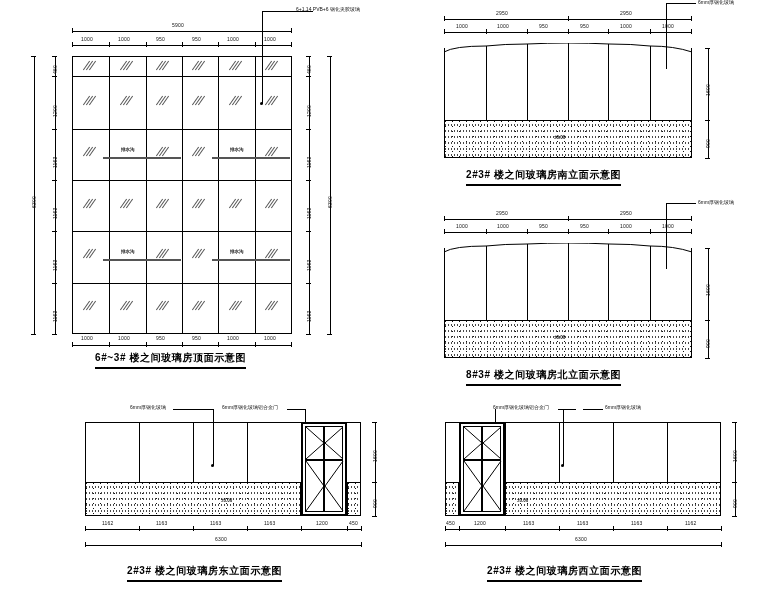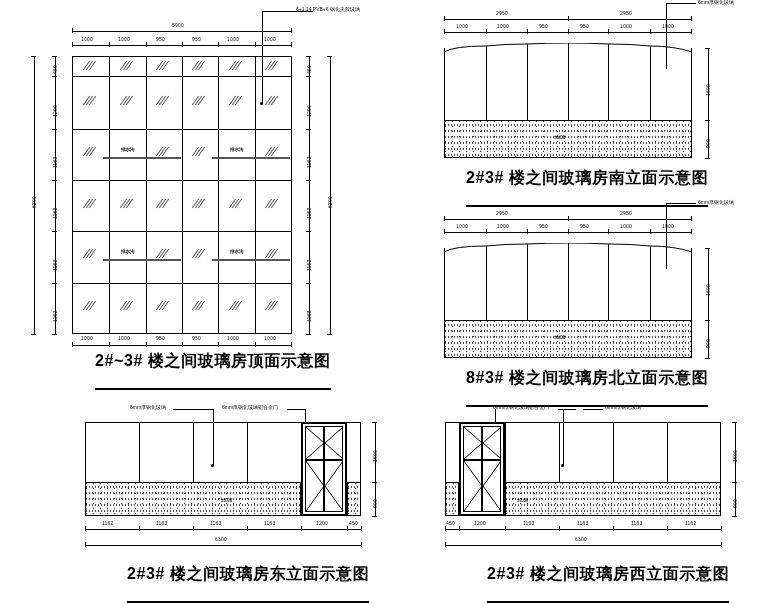--- a/index.html
+++ b/index.html
@@ -21,22 +21,22 @@
     letter-spacing:.2px;color:#111;white-space:nowrap;
   }
   .dim-txt.v{transform-origin:left top;transform:rotate(-90deg);}
 
   .note{
     position:absolute;font-size:5px;line-height:1;white-space:nowrap;color:#111;
   }
 
   .title{
     position:absolute;white-space:nowrap;text-align:left;
-    font-size:16px;font-weight:bold;letter-spacing:.6px;color:#000;
-    padding-bottom:16px;border-bottom:1px solid #000;
+    font-size:10px;font-weight:bold;letter-spacing:.6px;color:#000;
+    padding-bottom:2px;border-bottom:1px solid #000;
   }
   .title::after{
     content:"";position:absolute;left:0;right:0;bottom:-2px;height:1px;background:#000;
   }
 
   
   .glass-mark{position:absolute;width:12px;height:10px;pointer-events:none;}
   .glass-mark i{
     position:absolute;width:1px;height:11px;background:#555;
     transform:rotate(35deg);transform-origin:center;
@@ -336,21 +336,21 @@
   <div class="tick" style="left:218px;top:342px;"></div>
   <div class="tick" style="left:255px;top:342px;"></div>
   <div class="tick" style="left:291px;top:342px;"></div>
   <div class="dim-txt" style="left:81px;top:336px;">1000</div>
   <div class="dim-txt" style="left:118px;top:336px;">1000</div>
   <div class="dim-txt" style="left:156px;top:336px;">950</div>
   <div class="dim-txt" style="left:192px;top:336px;">950</div>
   <div class="dim-txt" style="left:227px;top:336px;">1000</div>
   <div class="dim-txt" style="left:264px;top:336px;">1000</div>
 
-  <div class="title" style="left:95px;top:351px;">2#~3# 楼之间玻璃房顶面示意图</div>
+  <div class="title" style="left:95px;top:351px;">6#~3# 楼之间玻璃房顶面示意图</div>
 </div>
 
 <div class="dwg" id="v-south" style="left:430px;top:0;width:330px;height:195px;">
 
   <div class="ln vln heavy" style="left:236px;top:3px;height:66px;"></div>
   <div class="ln hln heavy" style="left:236px;top:3px;width:30px;"></div>
   <div class="note" style="left:268px;top:0px;">6mm厚钢化玻璃</div>
 
   <div class="ln hln" style="left:14px;top:19px;width:248px;"></div>
   <div class="tick" style="left:14px;top:16px;"></div>

